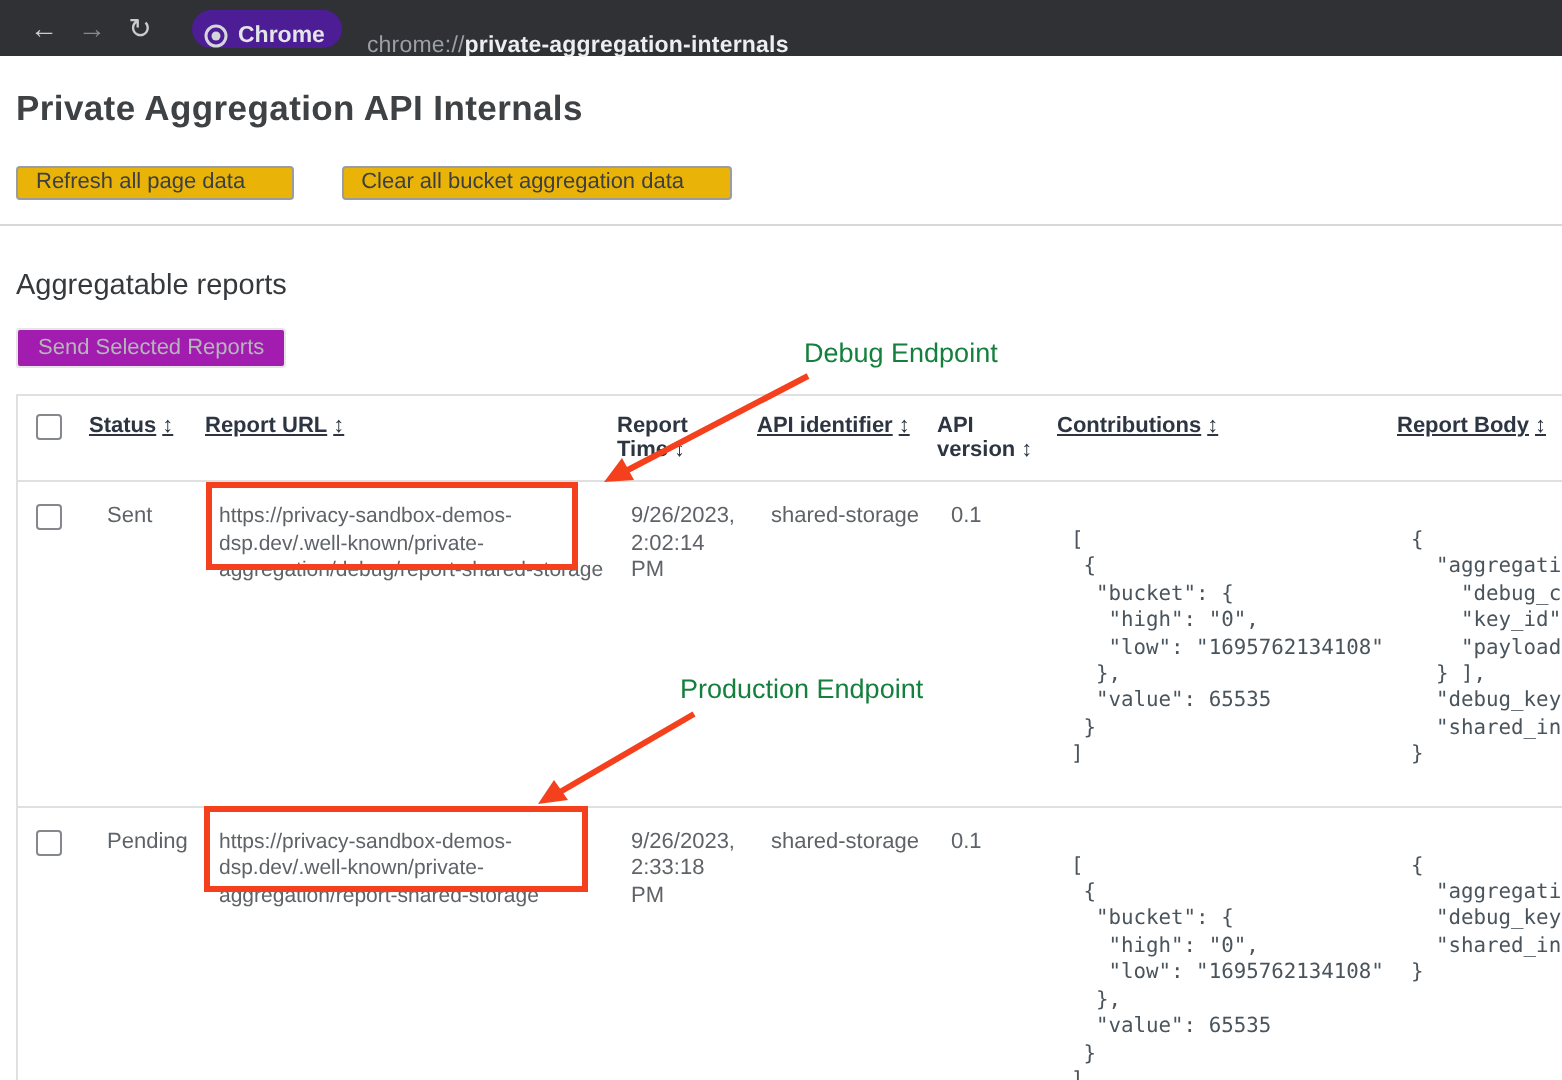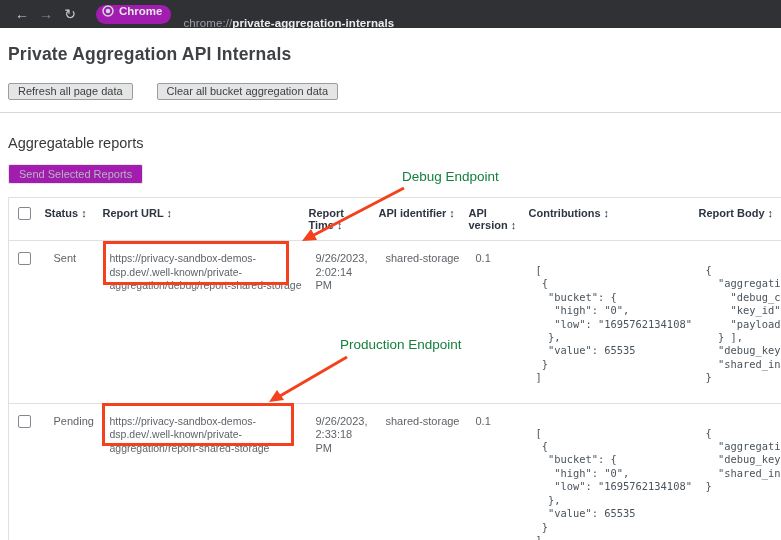--- a/index.html
+++ b/index.html
@@ -24,25 +24,25 @@
     width: 24px;
     text-align: center;
     font-size: 14px;
     color: #c9cbce;
     cursor: default;
     line-height: 28px;
   }
   .nav-icon.fwd { color: #87898d; }
   .chrome-pill {
     margin-left: 14px;
-    background: #a21caf;
+    background: #4c1d95;
     border-radius: 10px;
     height: 19px;
     display: flex;
-    align-items: flex-start;
+    align-items: flex-end;
     gap: 5px;
     padding: 0 9px 0 6px;
   }
   .chrome-pill .logo { width: 12px; height: 12px; display: block; }
   .chrome-pill .label { color: #e3e5e8; font-size: 11.5px; font-weight: 600; }
   .url-bar { margin-left: 12px; font-size: 11.5px; letter-spacing: .1px; margin-top: 18px; }
   .url-scheme { color: #9aa0a6; }
   .url-path { color: #eceef0; font-weight: 600; }
 
   
@@ -52,24 +52,24 @@
     font-size: 17.5px;
     font-weight: 700;
     color: #3e4245;
     letter-spacing: .2px;
   }
   .btn-row { margin-top: 18px; display: flex; gap: 24px; }
   .btn {
     font-family: "Liberation Sans", sans-serif;
     font-size: 11px;
     color: #3c4043;
-    background: #e5e5e5;
+    background: #eab308;
     border: 1px solid #999da2;
     border-radius: 2px;
-    padding: 1px 9px 2px 9px;
+    padding: 1px 23px 2px 9px;
     cursor: pointer;
   }
   hr.divider {
     margin-top: 12px;
     margin-left: -8px;
     border: none;
     border-top: 1px solid #d8d8d8;
   }
   h2.section-title {
     margin-top: 22px;
@@ -100,21 +100,21 @@
     font-size: 11px;
   }
   table.reports thead th {
     padding: 9px 4px 9px 0;
     color: #2c3541;
     font-weight: 700;
     border-bottom: 1px solid #e0e0e0;
   }
   table.reports tbody tr + tr td { border-top: 1px solid #e0e0e0; }
   .sort { margin-left: 3px; font-weight: 700; color: #2c3541; cursor: pointer; }
-  .nowrap { white-space: nowrap; }
+  .nowrap { white-space: nowrap; text-decoration: underline; }
   th.col-pad, td.col-pad { padding-left: 7px; }
   .chk {
     appearance: none;
     -webkit-appearance: none;
     width: 13px; height: 13px;
     border: 1.5px solid #84888d;
     border-radius: 2px;
     background: #fff;
     margin: 0 0 0 9px;
     display: inline-block;

